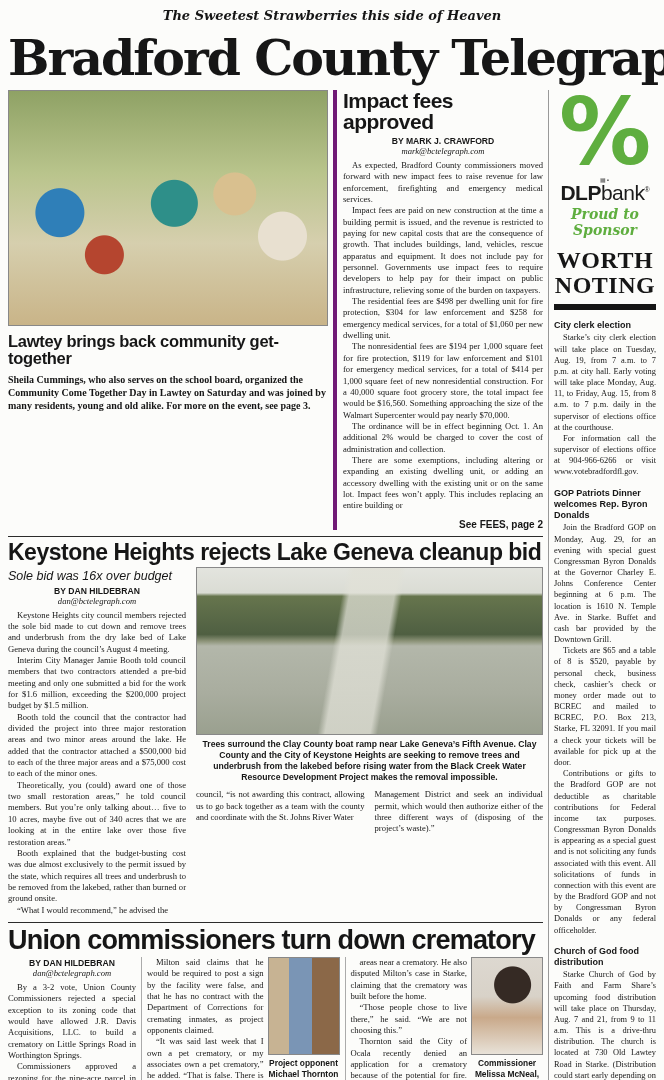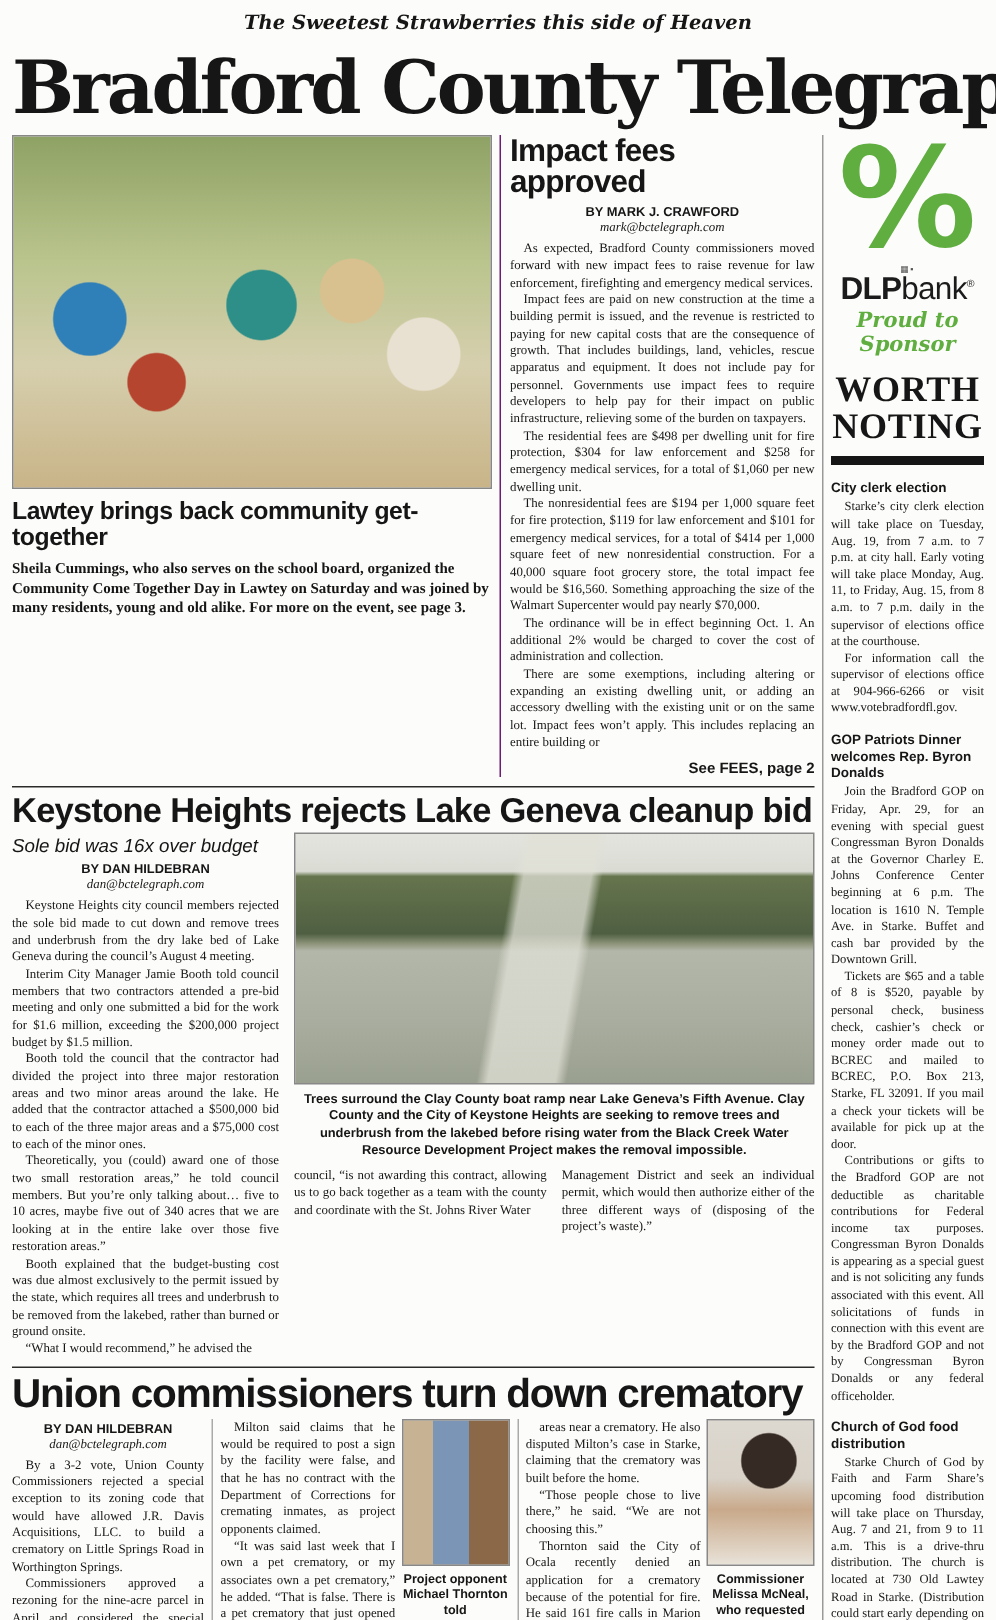--- a/index.html
+++ b/index.html
@@ -22,21 +22,21 @@
   .section-rule{border:0;border-top:1.5px solid #2b2b2b;margin:6px 0 4px}
 
   
   .main-row{display:flex;align-items:stretch}
   .content-col{width:540px;padding-right:5px}
   .sidebar{width:108px;padding-left:5px;border-left:1px solid #999}
 
   
   .top-row{display:flex}
   .lead-block{width:320px}
-  .impact-block{flex:1;margin-left:5px;padding-left:6px;border-left:1px solid #701a75}
+  .impact-block{flex:1;margin-left:5px;padding-left:6px;border-left:4px solid #701a75}
   .photo-frame{border:1px solid #888}
   .photo-community{height:236px;background:
       radial-gradient(circle at 16% 52%, #2f7fb8 0 24px, rgba(0,0,0,0) 25px),
       radial-gradient(circle at 30% 70%, #b5452f 0 19px, rgba(0,0,0,0) 20px),
       radial-gradient(circle at 52% 48%, #2e8f89 0 23px, rgba(0,0,0,0) 24px),
       radial-gradient(circle at 71% 44%, #d9c08f 0 21px, rgba(0,0,0,0) 22px),
       radial-gradient(circle at 86% 62%, #e8e0d0 0 24px, rgba(0,0,0,0) 25px),
       linear-gradient(180deg,#8fa265 0%,#b9c48c 35%,#d6cfae 65%,#c9b488 100%)}
   .lead-headline{font-family:"Liberation Sans",sans-serif;font-weight:bold;font-size:16.5px;
                  letter-spacing:-.3px;margin:7px 0 5px;line-height:1.05}
@@ -229,21 +229,21 @@
       <div class="sb-item">
         <h4>City clerk election</h4>
         <div class="body-text">
             <p>Starke’s city clerk election will take place on Tuesday, Aug. 19, from 7 a.m. to 7 p.m. at city hall. Early voting will take place Monday, Aug. 11, to Friday, Aug. 15, from 8 a.m. to 7 p.m. daily in the supervisor of elections office at the courthouse.</p>
             <p>For information call the supervisor of elections office at 904-966-6266 or visit www.votebradfordfl.gov.</p>
           </div>
       </div>
       <div class="sb-item">
         <h4>GOP Patriots Dinner welcomes Rep. Byron Donalds</h4>
         <div class="body-text">
-            <p>Join the Bradford GOP on Friday, Apr. 29, for an evening with special guest Congressman Byron Donalds at the Governor Charley E. Johns Conference Center beginning at 6 p.m. The location is 1610 N. Temple Ave. in Starke. Buffet and cash bar provided by the Downtown Grill.</p>
+            <p>Join the Bradford GOP on Monday, Aug. 29, for an evening with special guest Congressman Byron Donalds at the Governor Charley E. Johns Conference Center beginning at 6 p.m. The location is 1610 N. Temple Ave. in Starke. Buffet and cash bar provided by the Downtown Grill.</p>
             <p>Tickets are $65 and a table of 8 is $520, payable by personal check, business check, cashier’s check or money order made out to BCREC and mailed to BCREC, P.O. Box 213, Starke, FL 32091. If you mail a check your tickets will be available for pick up at the door.</p>
             <p>Contributions or gifts to the Bradford GOP are not deductible as charitable contributions for Federal income tax purposes. Congressman Byron Donalds is appearing as a special guest and is not soliciting any funds associated with this event. All solicitations of funds in connection with this event are by the Bradford GOP and not by Congressman Byron Donalds or any federal officeholder.</p>
           </div>
       </div>
       <div class="sb-item">
         <h4>Church of God food distribution</h4>
         <div class="body-text">
             <p>Starke Church of God by Faith and Farm Share’s upcoming food distribution will take place on Thursday, Aug. 7 and 21, from 9 to 11 a.m. This is a drive-thru distribution. The church is located at 730 Old Lawtey Road in Starke. (Distribution could start early depending on delivery.)</p>
           </div>
       </div>

